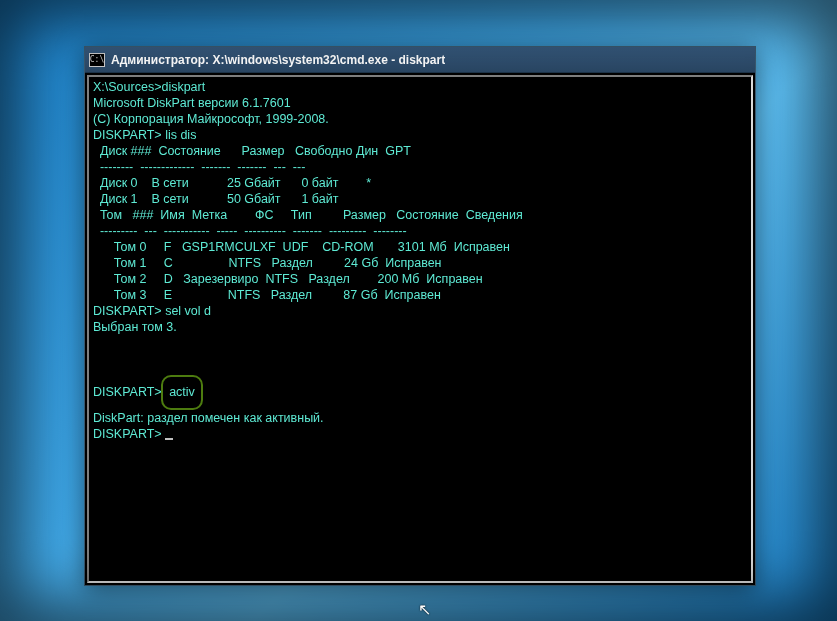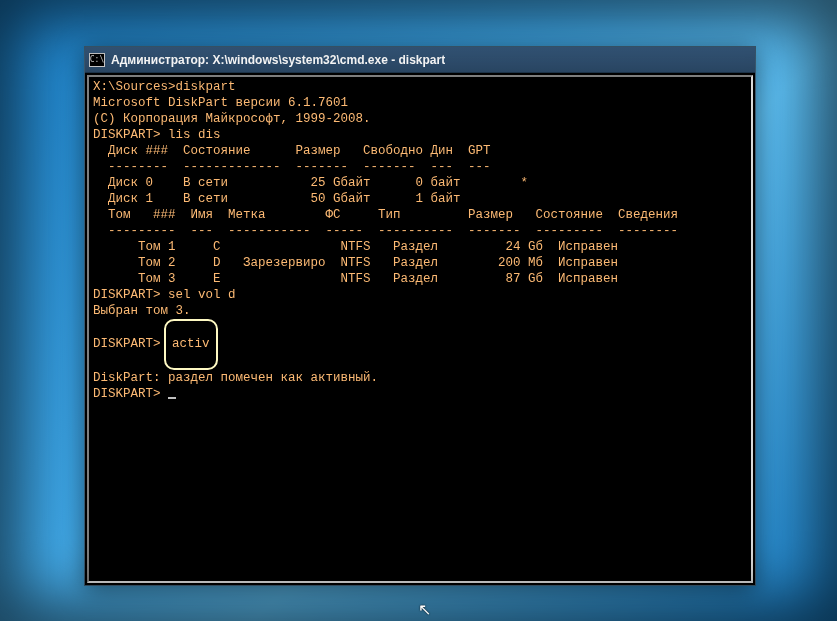--- a/index.html
+++ b/index.html
@@ -51,33 +51,34 @@
     flex: 1;
     background: #000;
     border: 2px solid #dcdcdc;
     border-top-color: #808080;
     border-left-color: #808080;
     margin: 2px;
     padding: 2px 4px;
     overflow: hidden;
   }
   .line {
-    font-family: Liberation Mono, monospace;
+    font-family: Liberation Sans, sans-serif;
     font-size: 12.5px;
     line-height: 16px;
-    color: #fdba74;
+    color: #5eead4;
     white-space: pre;
   }
   .hl {
     display: inline-block;
-    border: 2px solid #fef9c3;
+    border: 2px solid #4d7c0f;
     border-radius: 10px;
-    padding: 16px 6px;
+    padding: 8px 6px;
     line-height: 15px;
     margin-left: -4px;
+    margin-top: 40px;
   }
   .cursor {
     display: inline-block;
     width: 8px; height: 2px;
     background: #c0c0c0;
     vertical-align: -2px;
   }
   .mouse-cursor {
     position: absolute;
     left: 418px; top: 600px;
@@ -105,20 +106,21 @@
     <div class="line">DISKPART&gt; lis dis</div>
     <div class="line"></div>
     <div class="line">  Диск ###  Состояние      Размер   Свободно Дин  GPT</div>
     <div class="line">  --------  -------------  -------  -------  ---  ---</div>
     <div class="line">  Диск 0    В сети           25 Gбайт      0 байт        *</div>
     <div class="line">  Диск 1    В сети           50 Gбайт      1 байт</div>
     <div class="line"></div>
     <div class="line"></div>
     <div class="line">  Том   ###  Имя  Метка        ФС     Тип         Размер   Состояние  Сведения</div>
     <div class="line">  ---------  ---  -----------  -----  ----------  -------  ---------  --------</div>
+    <div class="line">      Том 0     F   GSP1RMCULXF  UDF    CD-ROM       3101 Mб  Исправен</div>
     <div class="line">      Том 1     C                NTFS   Раздел         24 Gб  Исправен</div>
     <div class="line">      Том 2     D   Зарезервиро  NTFS   Раздел        200 Mб  Исправен</div>
     <div class="line">      Том 3     E                NTFS   Раздел         87 Gб  Исправен</div>
     <div class="line"></div>
     <div class="line">DISKPART&gt; sel vol d</div>
     <div class="line"></div>
     <div class="line">Выбран том 3.</div>
     <div class="line"></div>
     <div class="line"><span>DISKPART&gt;</span> <span class="hl">activ</span></div>
     <div class="line"></div>

